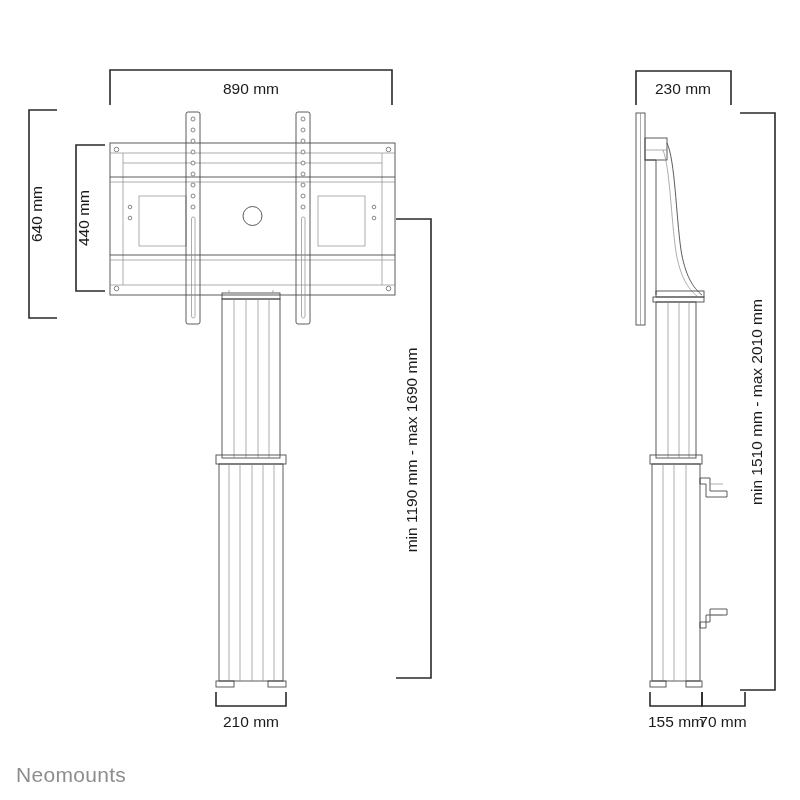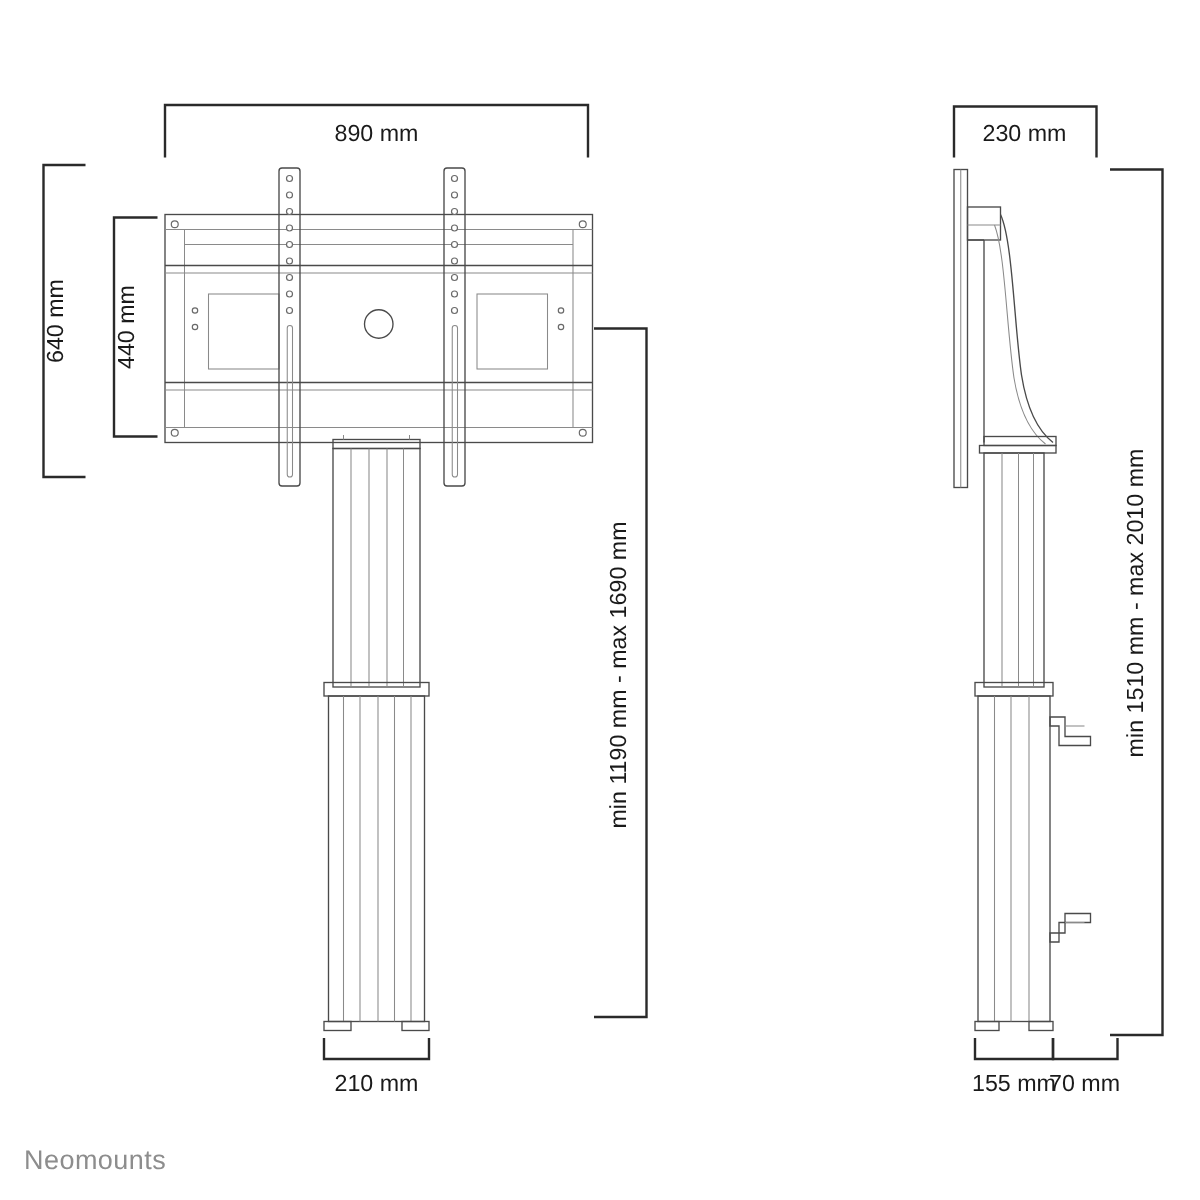--- a/index.html
+++ b/index.html
@@ -21,21 +21,21 @@
     left: 0;
     top: 0;
     width: 800px;
     height: 800px;
   }
   .brand-logo {
     position: absolute;
     left: 16px;
     top: 763px;
     font-family: "Liberation Sans", sans-serif;
-    font-size: 18px;
+    font-size: 21px;
     letter-spacing: 0.3px;
     color: #8d8d8d;
     font-weight: 400;
     white-space: nowrap;
   }
   svg text {
     font-family: "Liberation Sans", sans-serif;
     fill: #1a1a1a;
   }
   .dim-label {

